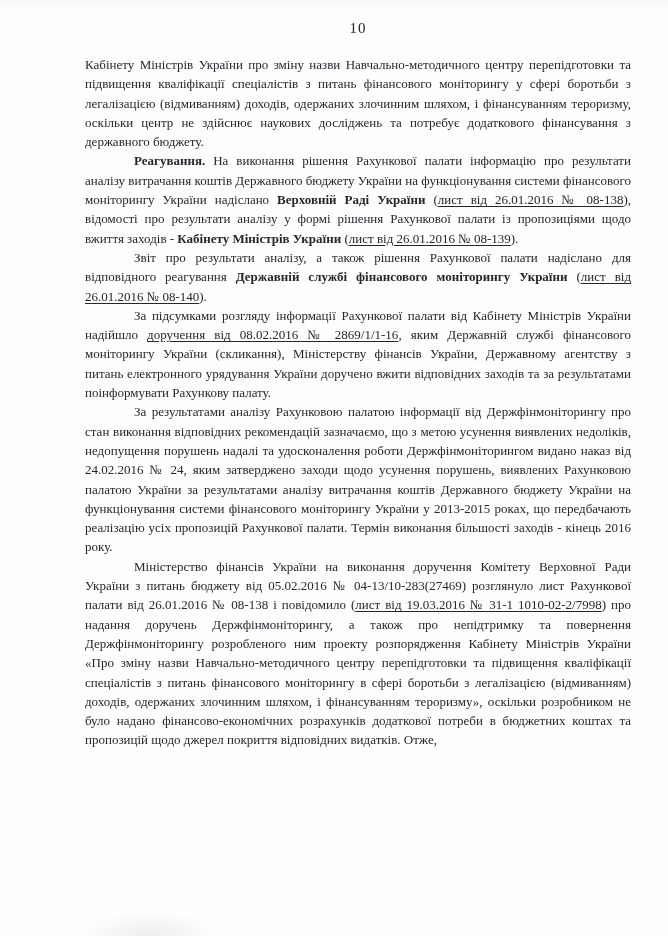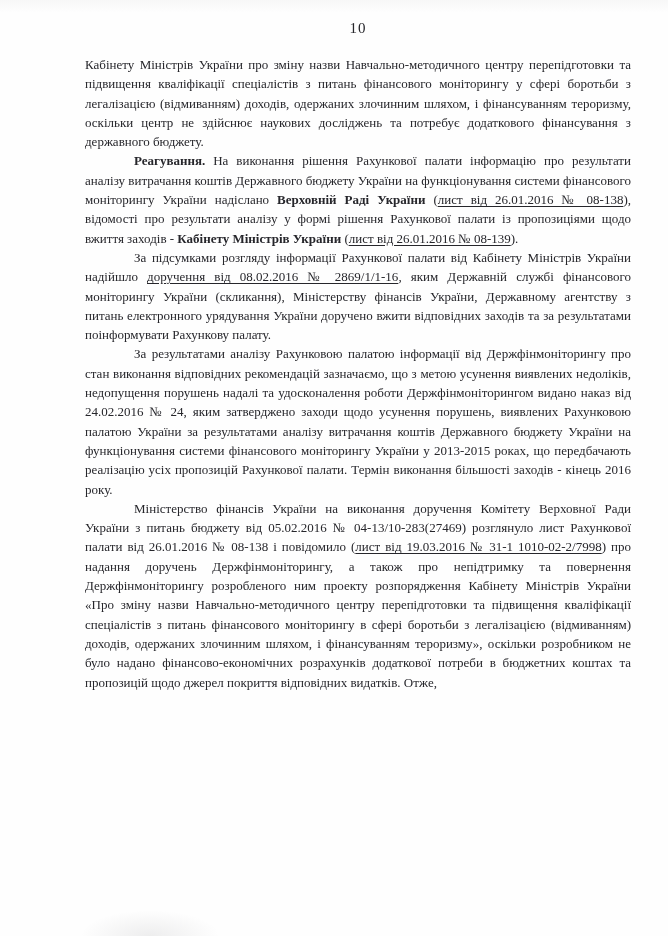--- a/index.html
+++ b/index.html
@@ -67,18 +67,19 @@
 </style>
 </head>
 <body>
 
 <div class="page">
   <div class="scan-smudge-top"></div>
   <div class="page-number">10</div>
   <div class="doc-body">
       <p><span>Кабінету Міністрів України про зміну назви Навчально-методичного центру перепідготовки та підвищення кваліфікації спеціалістів з питань фінансового моніторингу у сфері боротьби з легалізацією (відмиванням) доходів, одержаних злочинним шляхом, і фінансуванням тероризму, оскільки центр не здійснює наукових досліджень та потребує додаткового фінансування з державного бюджету.</span></p>
       <p class="indent"><span class="run-b">Реагування.</span><span> На виконання рішення Рахункової палати інформацію про результати аналізу витрачання коштів Державного бюджету України на функціонування системи фінансового моніторингу України надіслано </span><span class="run-b">Верховній Раді України</span><span> (</span><span class="run-u">лист від 26.01.2016 № 08-138</span><span>), відомості про результати аналізу у формі рішення Рахункової палати із пропозиціями щодо вжиття заходів - </span><span class="run-b">Кабінету Міністрів України</span><span> (</span><span class="run-u">лист від 26.01.2016 № 08-139</span><span>).</span></p>
+      <p class="indent"><span>Звіт про результати аналізу, а також рішення Рахункової палати надіслано для відповідного реагування </span><span class="run-b">Державній службі фінансового моніторингу України</span><span> (</span><span class="run-u">лист від 26.01.2016 № 08-140</span><span>).</span></p>
       <p class="indent"><span>За підсумками розгляду інформації Рахункової палати від Кабінету Міністрів України надійшло </span><span class="run-u">доручення від 08.02.2016 № 2869/1/1-16</span><span>, яким Державній службі фінансового моніторингу України (скликання), Міністерству фінансів України, Державному агентству з питань електронного урядування України доручено вжити відповідних заходів та за результатами поінформувати Рахункову палату.</span></p>
       <p class="indent"><span>За результатами аналізу Рахунковою палатою інформації від Держфінмоніторингу про стан виконання відповідних рекомендацій зазначаємо, що з метою усунення виявлених недоліків, недопущення порушень надалі та удосконалення роботи Держфінмоніторингом видано наказ від 24.02.2016 № 24, яким затверджено заходи щодо усунення порушень, виявлених Рахунковою палатою України за результатами аналізу витрачання коштів Державного бюджету України на функціонування системи фінансового моніторингу України у 2013-2015 роках, що передбачають реалізацію усіх пропозицій Рахункової палати. Термін виконання більшості заходів - кінець 2016 року.</span></p>
       <p class="indent"><span>Міністерство фінансів України на виконання доручення Комітету Верховної Ради України з питань бюджету від 05.02.2016 № 04-13/10-283(27469) розглянуло лист Рахункової палати від 26.01.2016 № 08-138 і повідомило (</span><span class="run-u">лист від 19.03.2016 № 31-1 1010-02-2/7998</span><span>) про надання доручень Держфінмоніторингу, а також про непідтримку та повернення Держфінмоніторингу розробленого ним проекту розпорядження Кабінету Міністрів України «Про зміну назви Навчально-методичного центру перепідготовки та підвищення кваліфікації спеціалістів з питань фінансового моніторингу в сфері боротьби з легалізацією (відмиванням) доходів, одержаних злочинним шляхом, і фінансуванням тероризму», оскільки розробником не було надано фінансово-економічних розрахунків додаткової потреби в бюджетних коштах та пропозицій щодо джерел покриття відповідних видатків. Отже,</span></p>
     </div>
   <div class="scan-smudge-bottom"></div>
 </div>
 
 </body></html>

